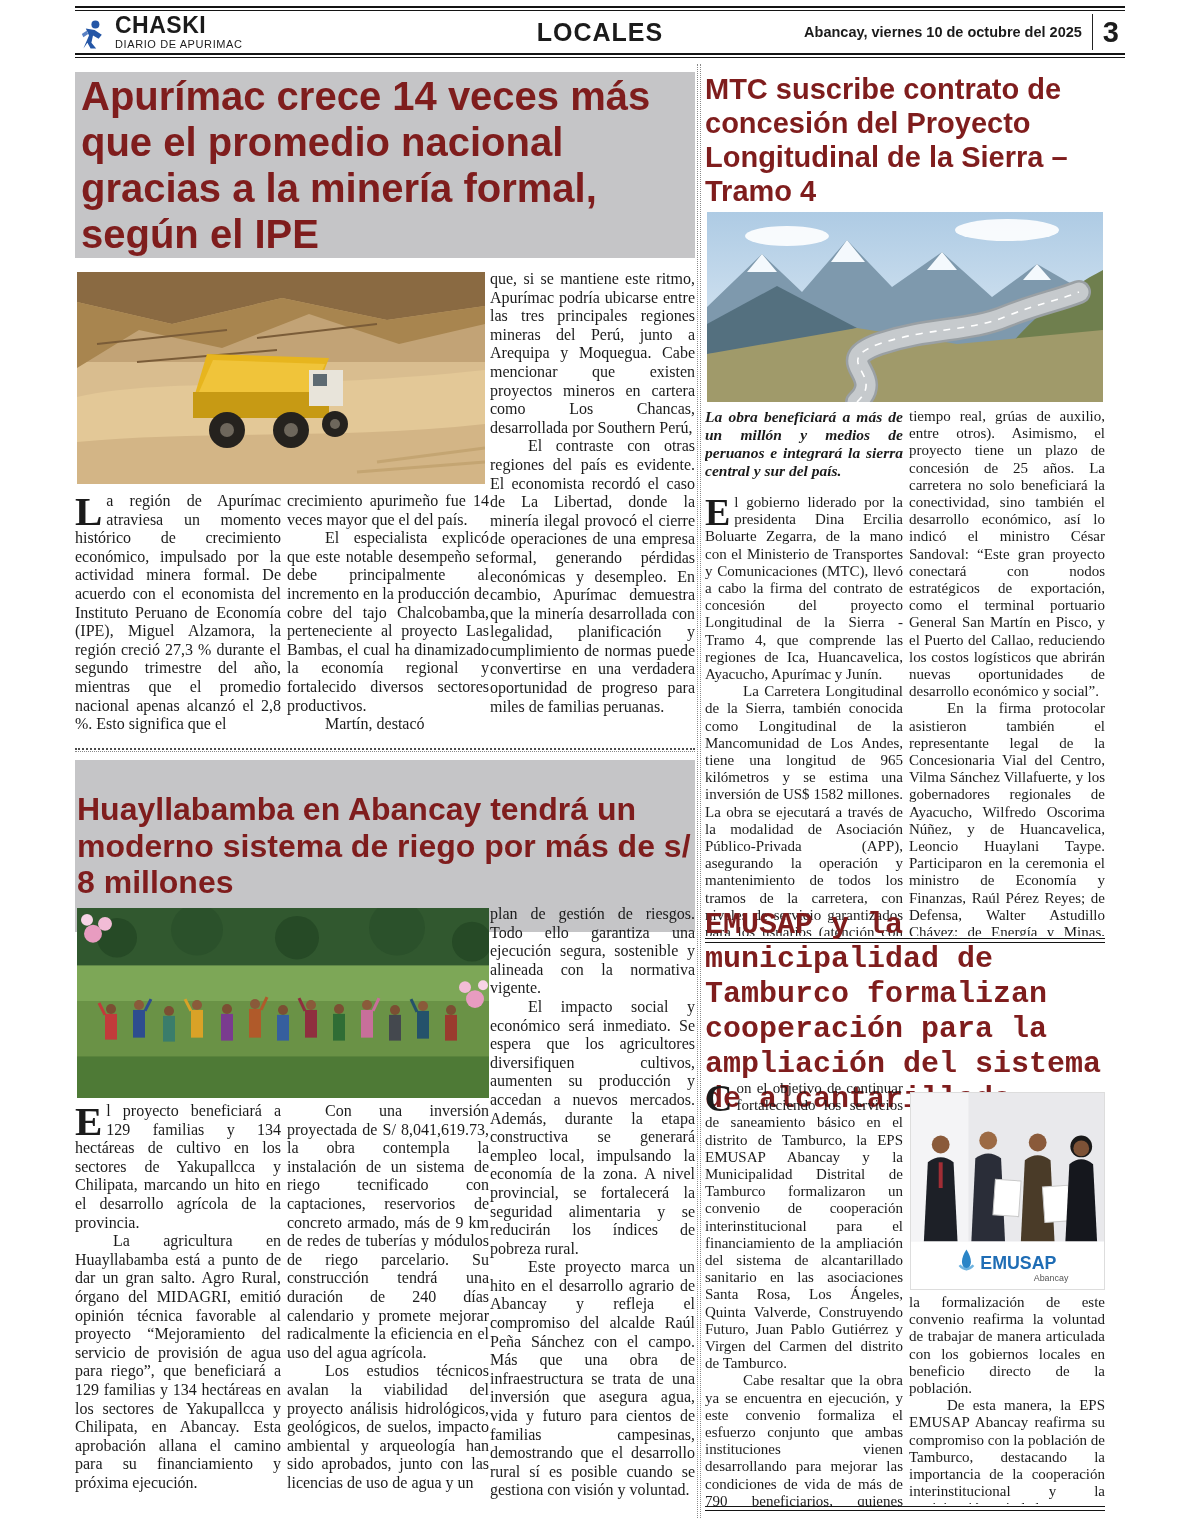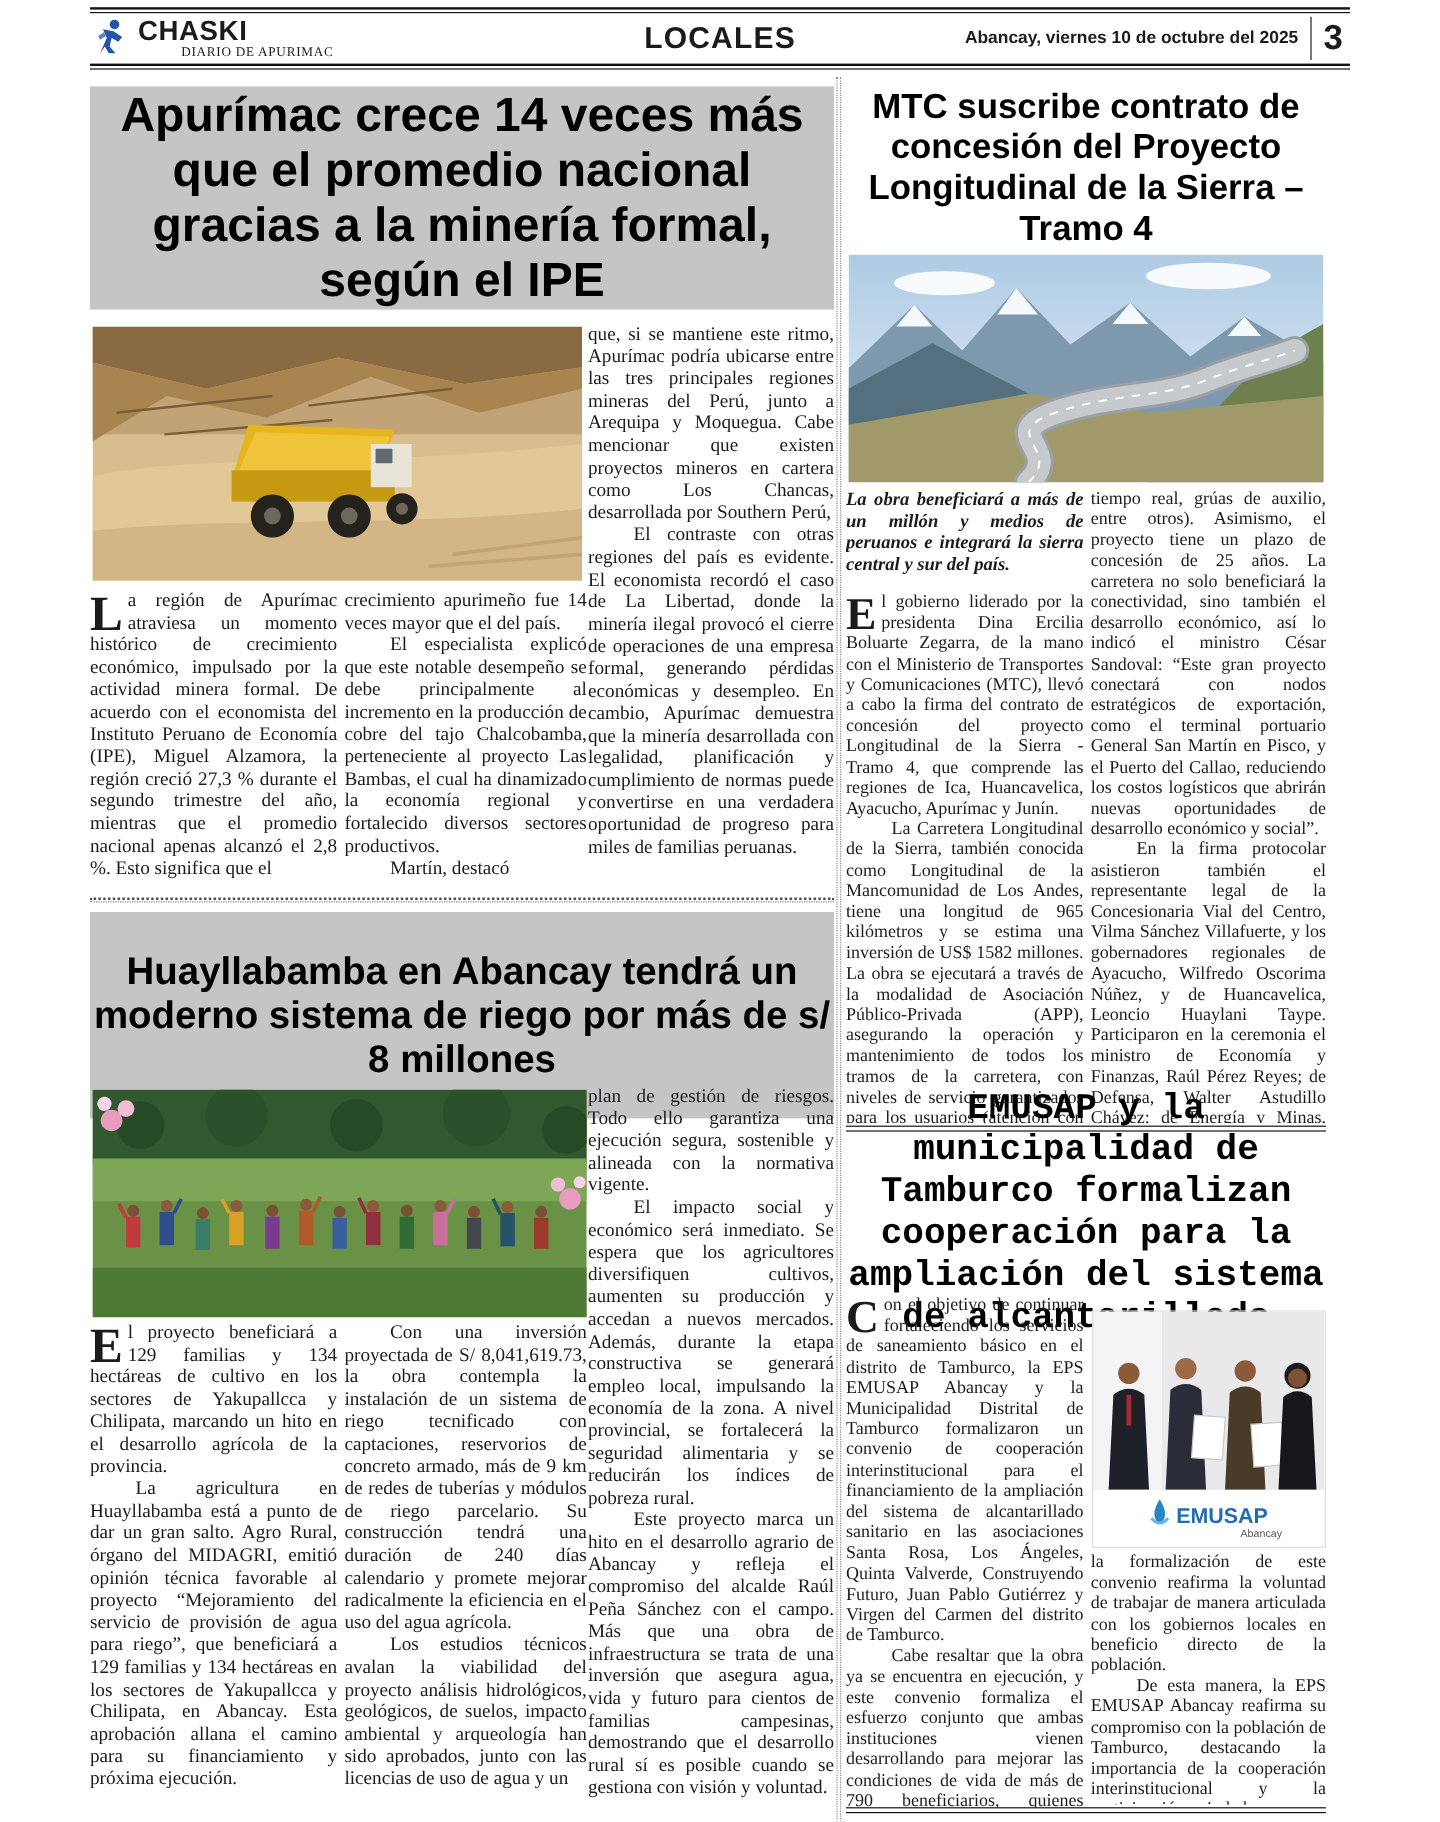--- a/index.html
+++ b/index.html
@@ -5,32 +5,32 @@
   * { margin:0; padding:0; box-sizing:border-box; }
   html,body { background:#ffffff; }
   .page {
     position:relative; width:1200px; height:1518px; background:#ffffff;
     font-family:"Liberation Serif", serif; color:#1b1b1b; overflow:hidden;
   }
   
   .masthead { position:absolute; left:75px; top:6px; width:1050px; }
   .double-rule { height:5px; border-top:2px solid #141414; border-bottom:1px solid #141414; }
   .mast-inner { position:relative; display:flex; align-items:center; justify-content:space-between; height:42px; padding:0 2px; }
-  .brand { display:flex; align-items:flex-start; gap:6px; }
+  .brand { display:flex; align-items:flex-end; gap:6px; }
   .brand-icon { width:32px; height:32px; }
   .brand-name { font-family:"Liberation Sans", sans-serif; font-weight:bold; font-size:23px; line-height:22px; letter-spacing:.5px; }
-  .brand-sub { font-family:Liberation Serif, serif; font-size:11px; letter-spacing:.6px; margin-top:2px;margin-left:36px; }
+  .brand-sub { font-family:Liberation Sans, sans-serif; font-size:11px; letter-spacing:.6px; margin-top:2px; }
   .section-title { position:absolute; left:50%; transform:translateX(-50%); font-family:"Liberation Sans", sans-serif; font-weight:bold; font-size:25px; letter-spacing:1px; }
   .mast-right { display:flex; align-items:center; gap:10px; }
   .edition-date { font-family:"Liberation Sans", sans-serif; font-weight:bold; font-size:14.5px;text-align:right; }
   .pageno-divider { width:0; height:36px; border-left:1.5px solid #222; }
   .pageno { font-family:"Liberation Sans", sans-serif; font-weight:bold; font-size:29px; padding-right:4px; }
   
-  .hl { font-family:"Liberation Sans", sans-serif; font-weight:bold; text-align:center;
-        display:flex; align-items:center; justify-content:center; color:#000000; }
+  .hl { font-family:"Liberation Sans", sans-serif; font-weight:bold; text-align:left;
+        display:flex; align-items:center; justify-content:center; color:#7f1d1d; }
   .hl-gray { background:#c5c5c7; }
   .col { position:absolute; text-align:justify; overflow:hidden; }
   .body-l { font-size:16px; line-height:18.6px; }
   .body-r { font-size:15px; line-height:17.2px; }
   .bp.ind { text-indent:38px; }
   .dc { float:left; font-weight:bold; font-size:41px; line-height:33px; padding:3px 4px 0 0; }
   .dc-r { font-size:38px; line-height:30px; }
   .lead { font-weight:bold; font-style:italic; font-size:15.5px; line-height:18px; margin-bottom:14px; }
   figure { position:absolute; overflow:hidden; }
   figure svg { display:block; width:100%; height:100%; }

